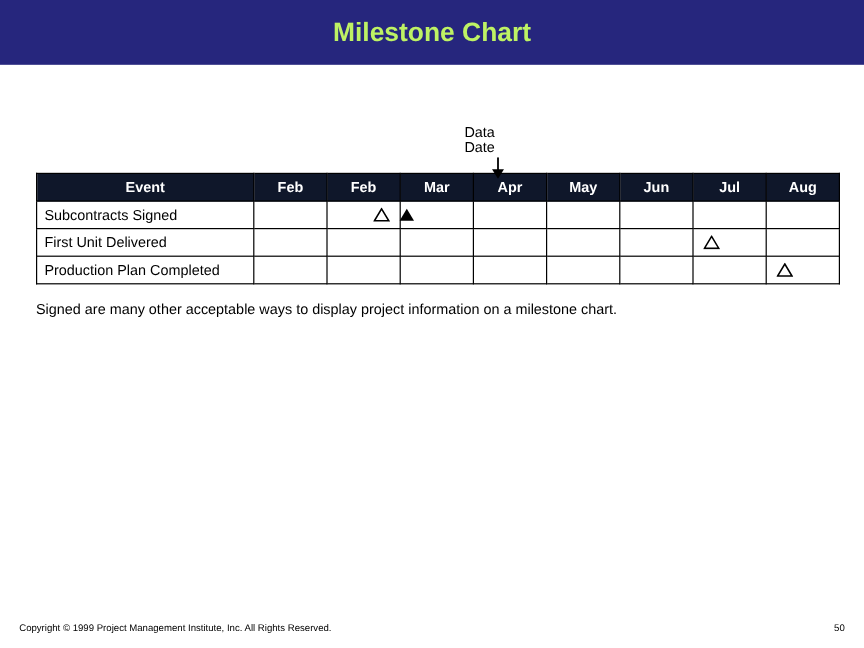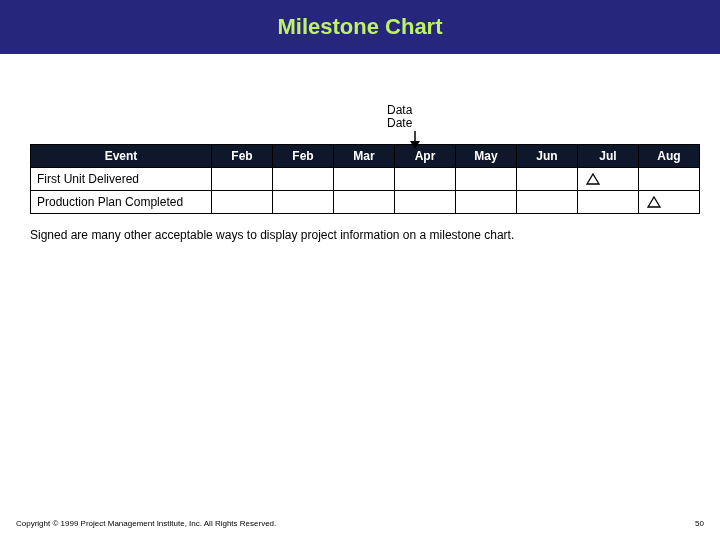--- a/index.html
+++ b/index.html
@@ -47,20 +47,43 @@
         <th class="mon">Mar</th>
         <th class="mon">Apr</th>
         <th class="mon">May</th>
         <th class="mon">Jun</th>
         <th class="mon">Jul</th>
         <th class="mon">Aug</th>
       </tr>
     </thead>
     <tbody>
       <tr>
+        <td class="event">Subcontracts Signed</td>
+        <td class="mon"></td>
+        <td class="mon">
+          <span class="mark" style="left:38px">
+            <svg width="14" height="12">
+                <polygon points="7,1 13,11 1,11" fill="none" stroke="#000" stroke-width="1.3"></polygon>
+              </svg>
+          </span>
+        </td>
+        <td class="mon">
+          <span class="mark" style="left:-2px">
+            <svg width="14" height="12">
+                <polygon points="7,1 13,11 1,11" fill="#000"></polygon>
+              </svg>
+          </span>
+        </td>
+        <td class="mon"></td>
+          <td class="mon"></td>
+          <td class="mon"></td>
+          <td class="mon"></td>
+          <td class="mon"></td>
+      </tr>
+      <tr>
         <td class="event">First Unit Delivered</td>
         <td class="mon"></td>
           <td class="mon"></td>
           <td class="mon"></td>
           <td class="mon"></td>
           <td class="mon"></td>
           <td class="mon"></td>
         <td class="mon">
           <span class="mark" style="left:8px">
             <svg width="14" height="12">

